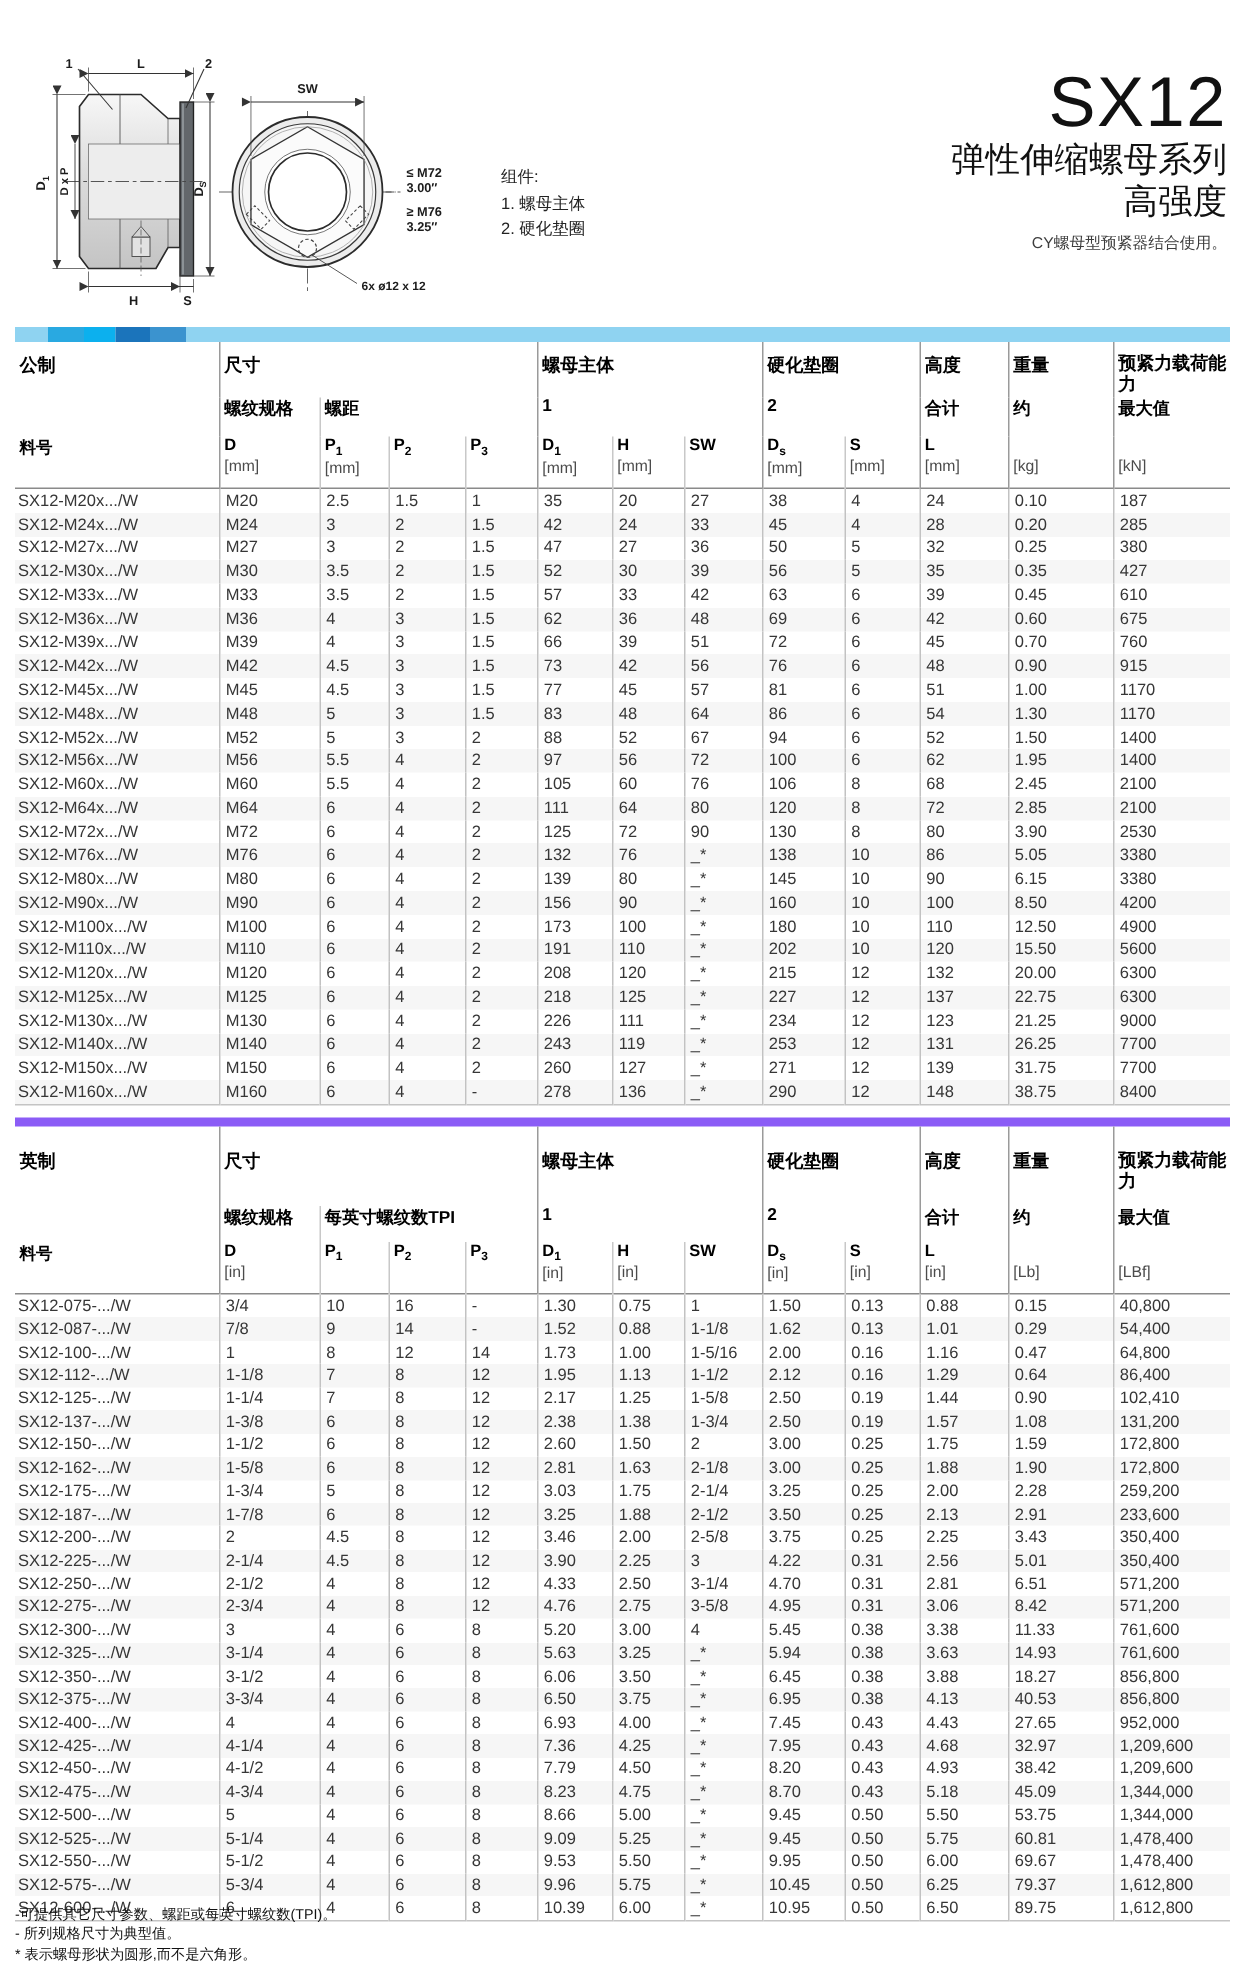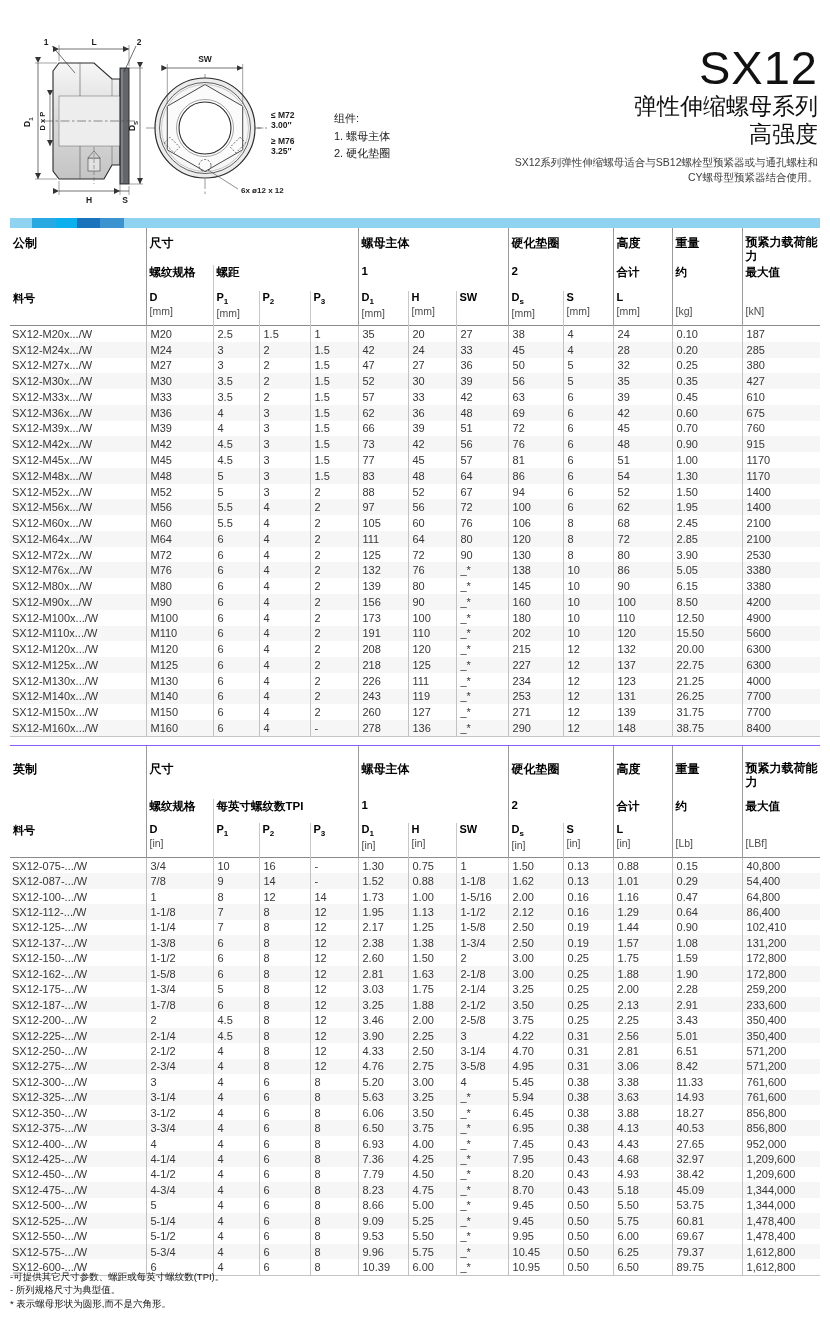--- a/index.html
+++ b/index.html
@@ -17,21 +17,21 @@
   .drawing{position:absolute;left:8px;top:32px;}
   .legend{position:absolute;left:334px;top:110px;font-size:11px;color:#222;line-height:1.6;}
 
   
   .bar{position:absolute;left:10px;top:218px;width:810px;height:10px;display:flex;}
   .bar div{height:10px;flex:none;}
 
   
   .tw{position:absolute;left:10px;width:810px;}
   .tw0{top:228px;}
-  .tw1{top:745px;border-top:1px solid #8b5cf6;}
+  .tw1{top:745px;border-top:6px solid #8b5cf6;}
   table.spec{border-collapse:collapse;table-layout:fixed;width:810px;}
   table.spec th{font-weight:bold;text-align:left;vertical-align:top;padding:0 0 0 3px;margin-top:31px;}
   thead{border-bottom:1px solid #8a8a8a;}
   .hr1 th{font-size:12px;}
   .tw0 .hr1 th{height:30px;padding-top:7px;}
   .tw1 .hr1 th{height:38px;padding-top:15px;}
   .hr2 th{height:26px;font-size:11.5px;padding-top:1px;}
   .tw1 .hr2 th{height:24px;}
   .hr3 th{height:34px;font-size:11px;}
   .load{line-height:1.18;}
@@ -166,21 +166,20 @@
     <div>组件:</div>
     <div>1. 螺母主体</div>
     <div>2. 硬化垫圈</div>
   </div>
 
   <div class="title-block">
     <div class="series">SX12</div>
     <div class="tl">弹性伸缩螺母系列</div>
     <div class="tl">高强度</div>
     <div class="desc">
-      <div>SX12系列弹性伸缩螺母适合与SB12螺栓型预紧器或与通孔螺柱和</div>
       <div>CY螺母型预紧器结合使用。</div>
     </div>
   </div>
 
   <div class="bar" id="brandbar">
       <div style="width: 22px; background: rgb(143, 211, 241);"></div>
       <div style="width: 24px; background: rgb(41, 169, 225);"></div>
       <div style="width: 21px; background: rgb(12, 176, 238);"></div>
       <div style="width: 23px; background: rgb(27, 116, 187);"></div>
       <div style="width: 24px; background: rgb(59, 147, 207);"></div>
@@ -613,21 +612,21 @@
             <td class="dc">6</td>
             <td class="dc">4</td>
             <td class="dc">2</td>
             <td class="dc">226</td>
             <td class="dc">111</td>
             <td class="dc">_*</td>
             <td class="dc">234</td>
             <td class="dc">12</td>
             <td class="dc">123</td>
             <td class="dc">21.25</td>
-            <td class="dc">4000</td>
+            <td class="dc">9000</td>
           </tr>
           <tr>
             <td class="pn">SX12-M140x.../W</td>
             <td class="dc">M140</td>
             <td class="dc">6</td>
             <td class="dc">4</td>
             <td class="dc">2</td>
             <td class="dc">243</td>
             <td class="dc">119</td>
             <td class="dc">_*</td>

